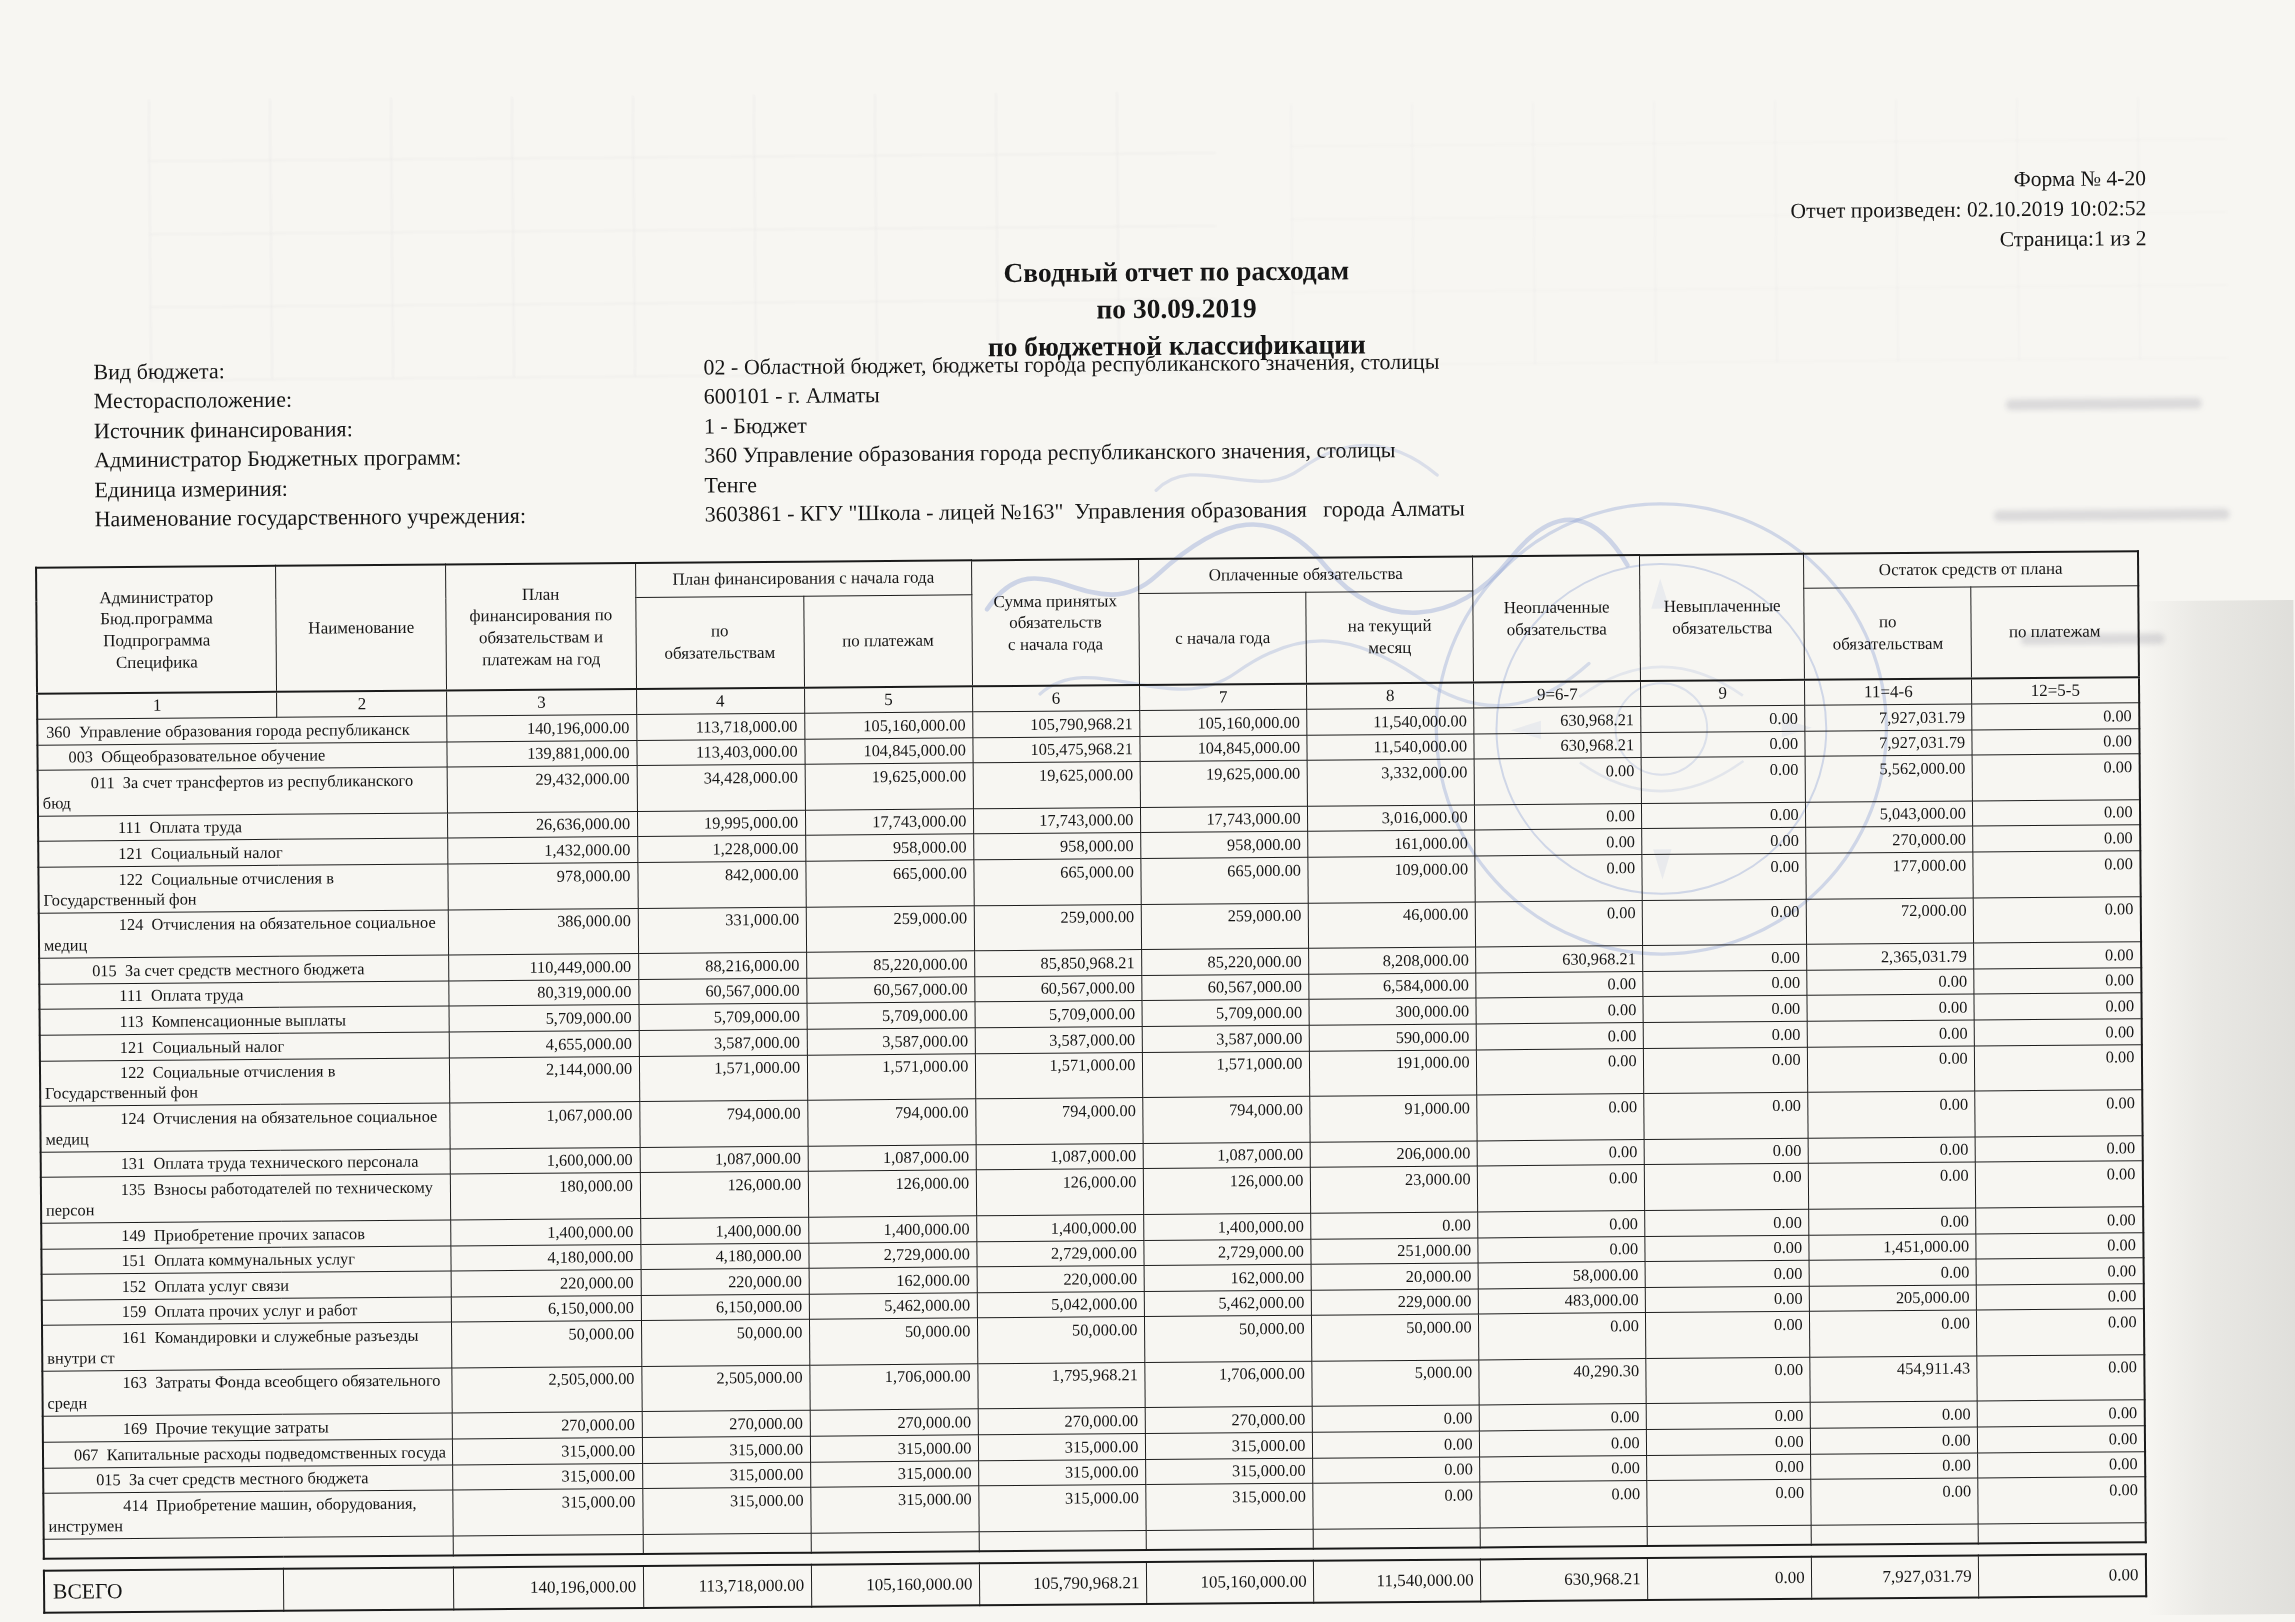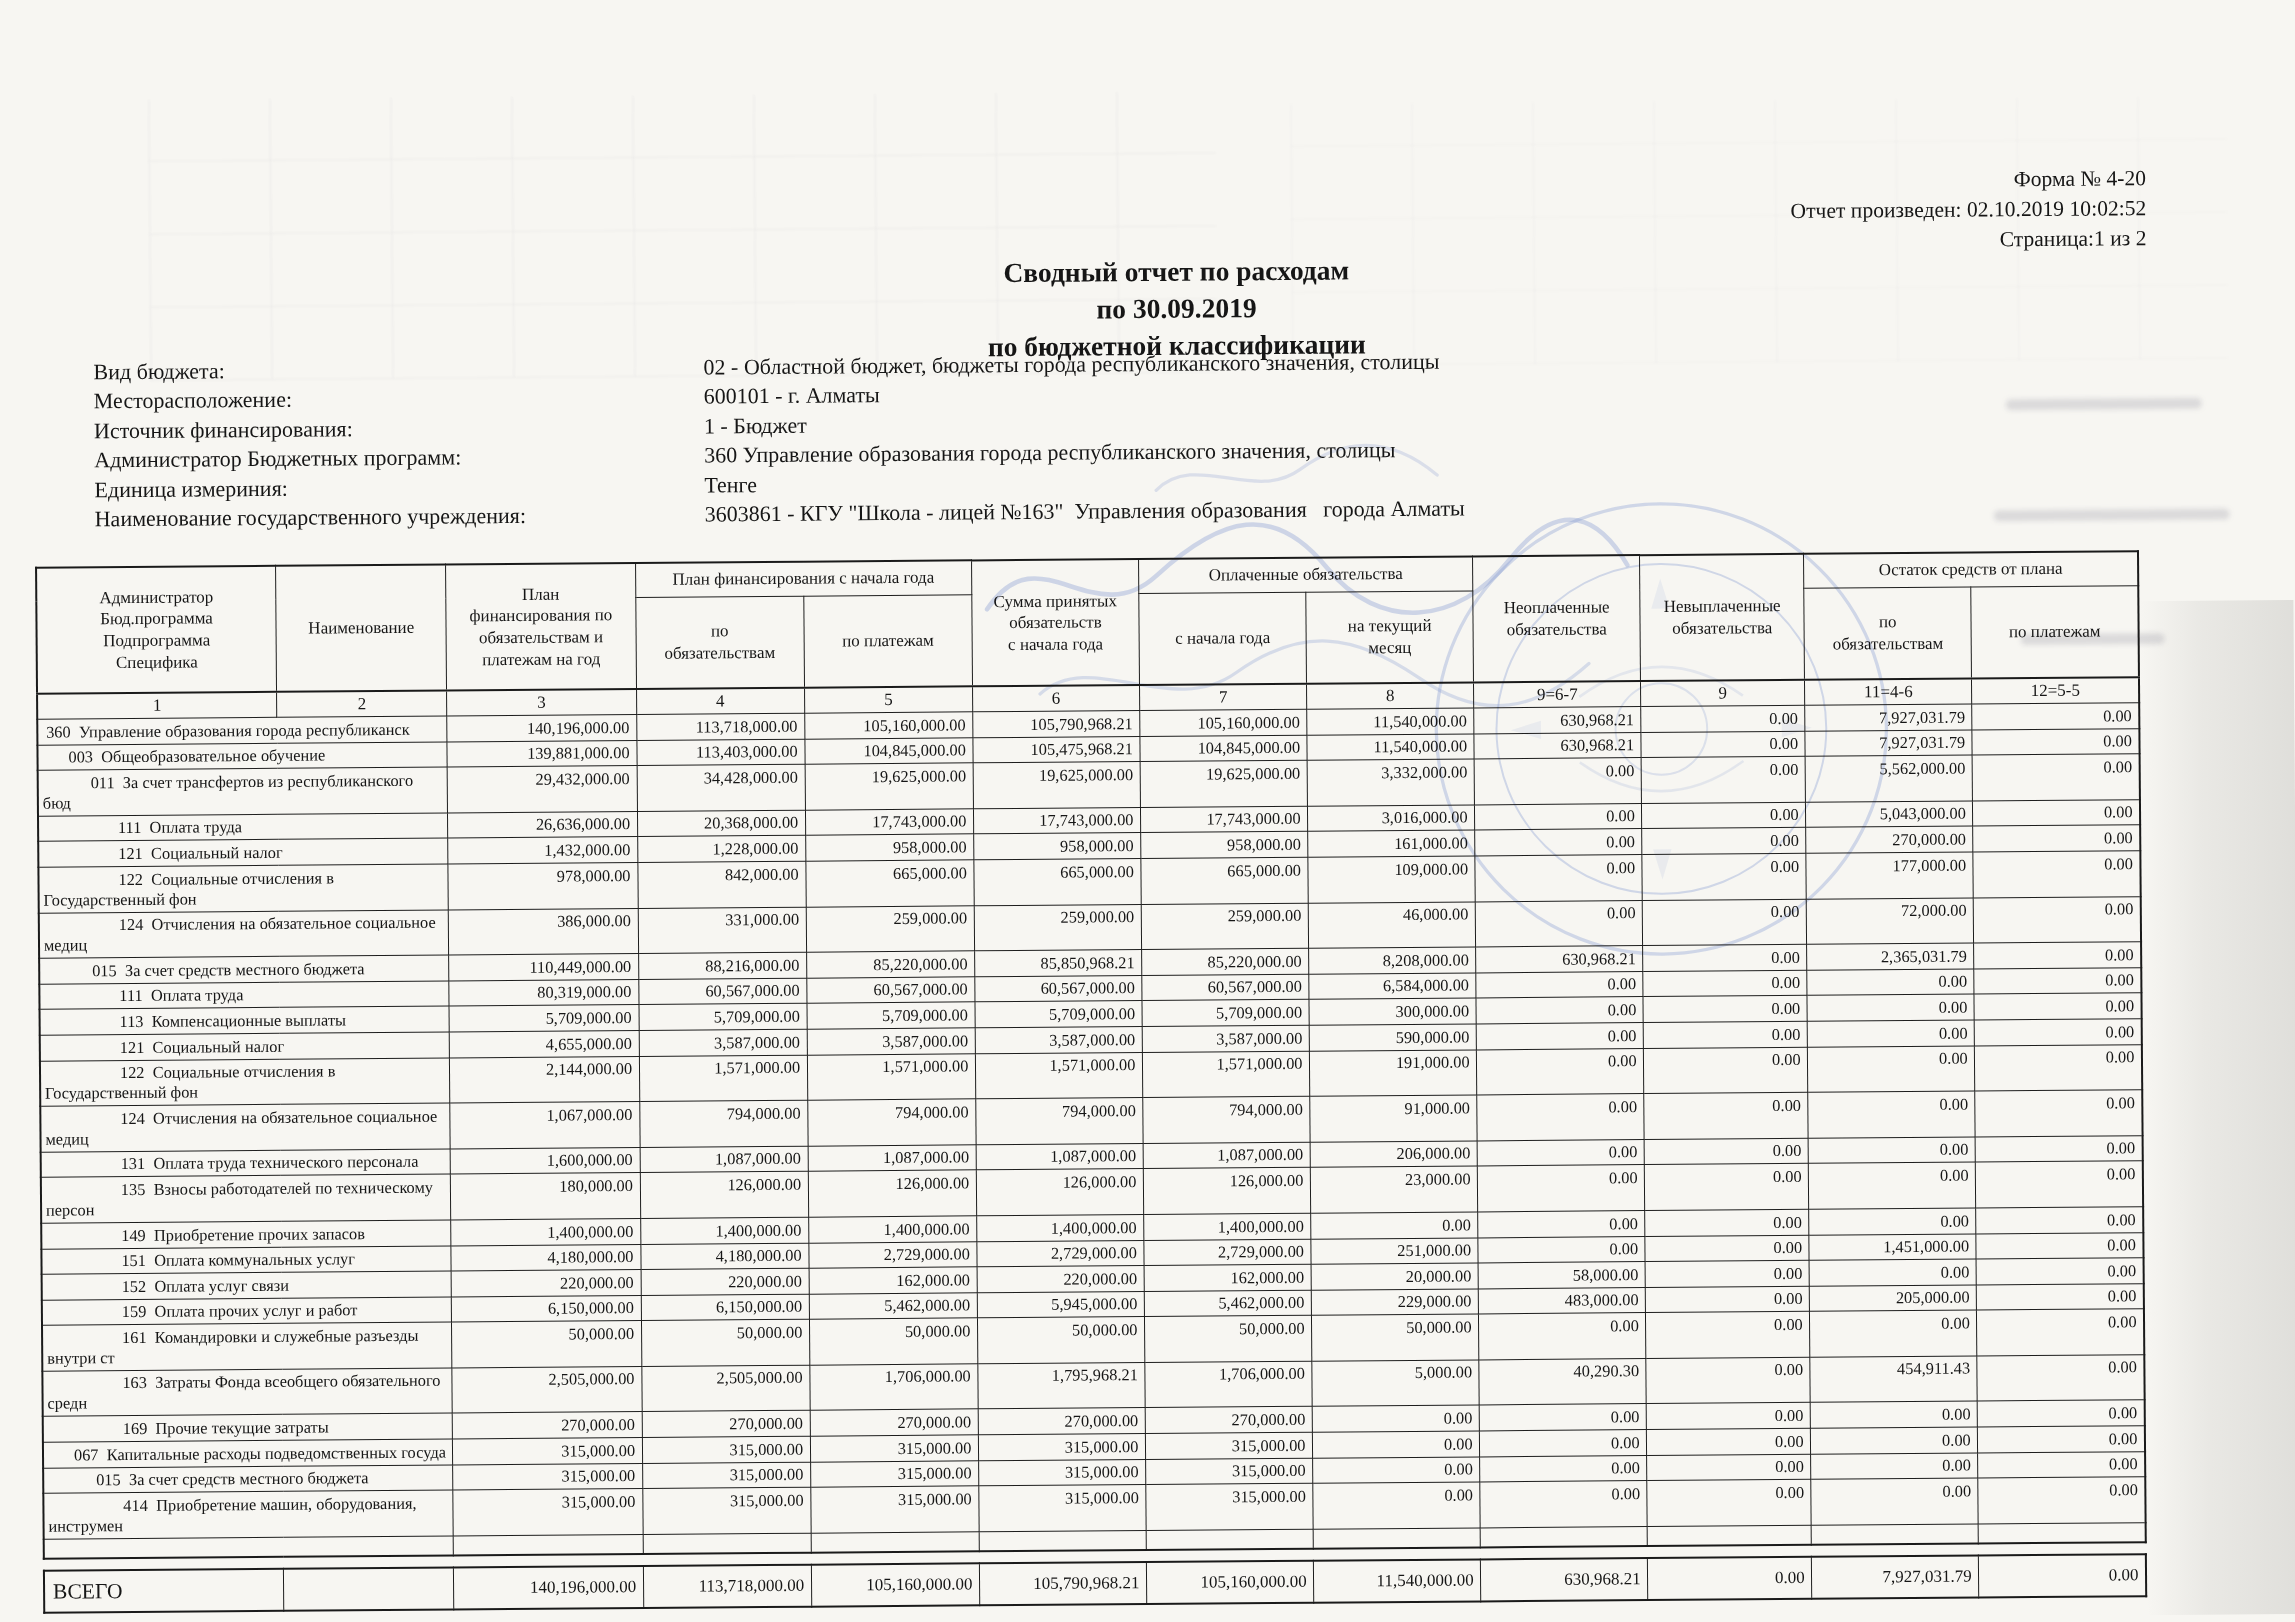--- a/index.html
+++ b/index.html
@@ -281,21 +281,21 @@
             <td class="num">19,625,000.00</td>
             <td class="num">3,332,000.00</td>
             <td class="num">0.00</td>
             <td class="num">0.00</td>
             <td class="num">5,562,000.00</td>
             <td class="num">0.00</td>
           </tr>
           <tr>
             <td class="nm ind3" colspan="2">111  Оплата труда</td>
             <td class="num">26,636,000.00</td>
-            <td class="num">20,368,000.00</td>
+            <td class="num">19,995,000.00</td>
             <td class="num">17,743,000.00</td>
             <td class="num">17,743,000.00</td>
             <td class="num">17,743,000.00</td>
             <td class="num">3,016,000.00</td>
             <td class="num">0.00</td>
             <td class="num">0.00</td>
             <td class="num">5,043,000.00</td>
             <td class="num">0.00</td>
           </tr>
           <tr>
@@ -478,21 +478,21 @@
             <td class="num">58,000.00</td>
             <td class="num">0.00</td>
             <td class="num">0.00</td>
             <td class="num">0.00</td>
           </tr>
           <tr>
             <td class="nm ind3" colspan="2">159  Оплата прочих услуг и работ</td>
             <td class="num">6,150,000.00</td>
             <td class="num">6,150,000.00</td>
             <td class="num">5,462,000.00</td>
-            <td class="num">5,945,000.00</td>
+            <td class="num">5,042,000.00</td>
             <td class="num">5,462,000.00</td>
             <td class="num">229,000.00</td>
             <td class="num">483,000.00</td>
             <td class="num">0.00</td>
             <td class="num">205,000.00</td>
             <td class="num">0.00</td>
           </tr>
           <tr>
             <td class="nm ind3" colspan="2">161  Командировки и служебные разъезды внутри ст</td>
             <td class="num">50,000.00</td>

